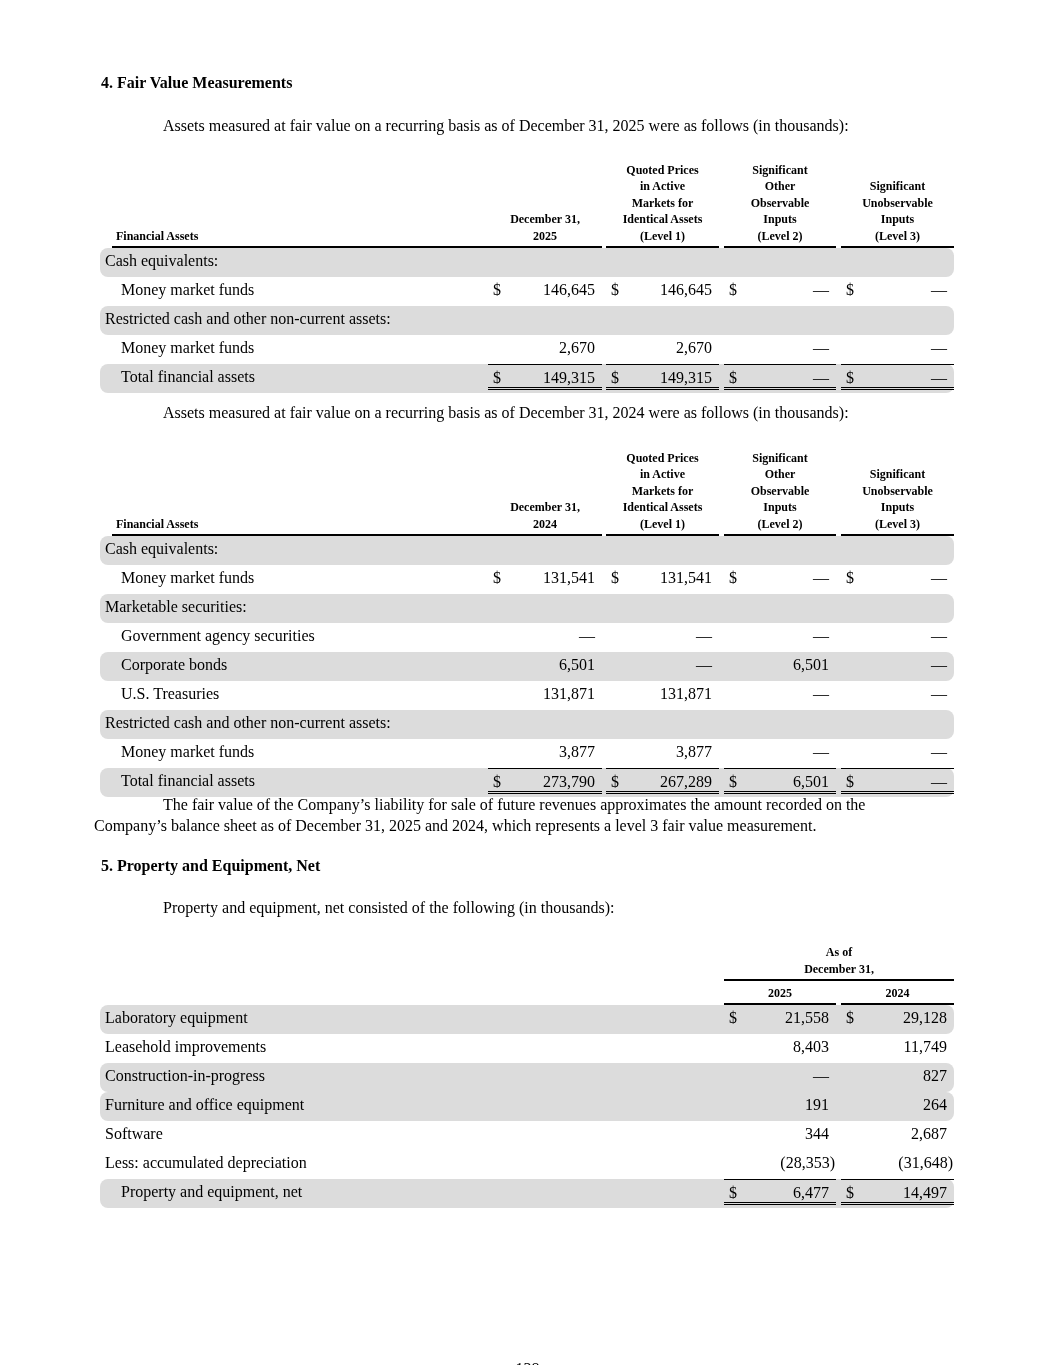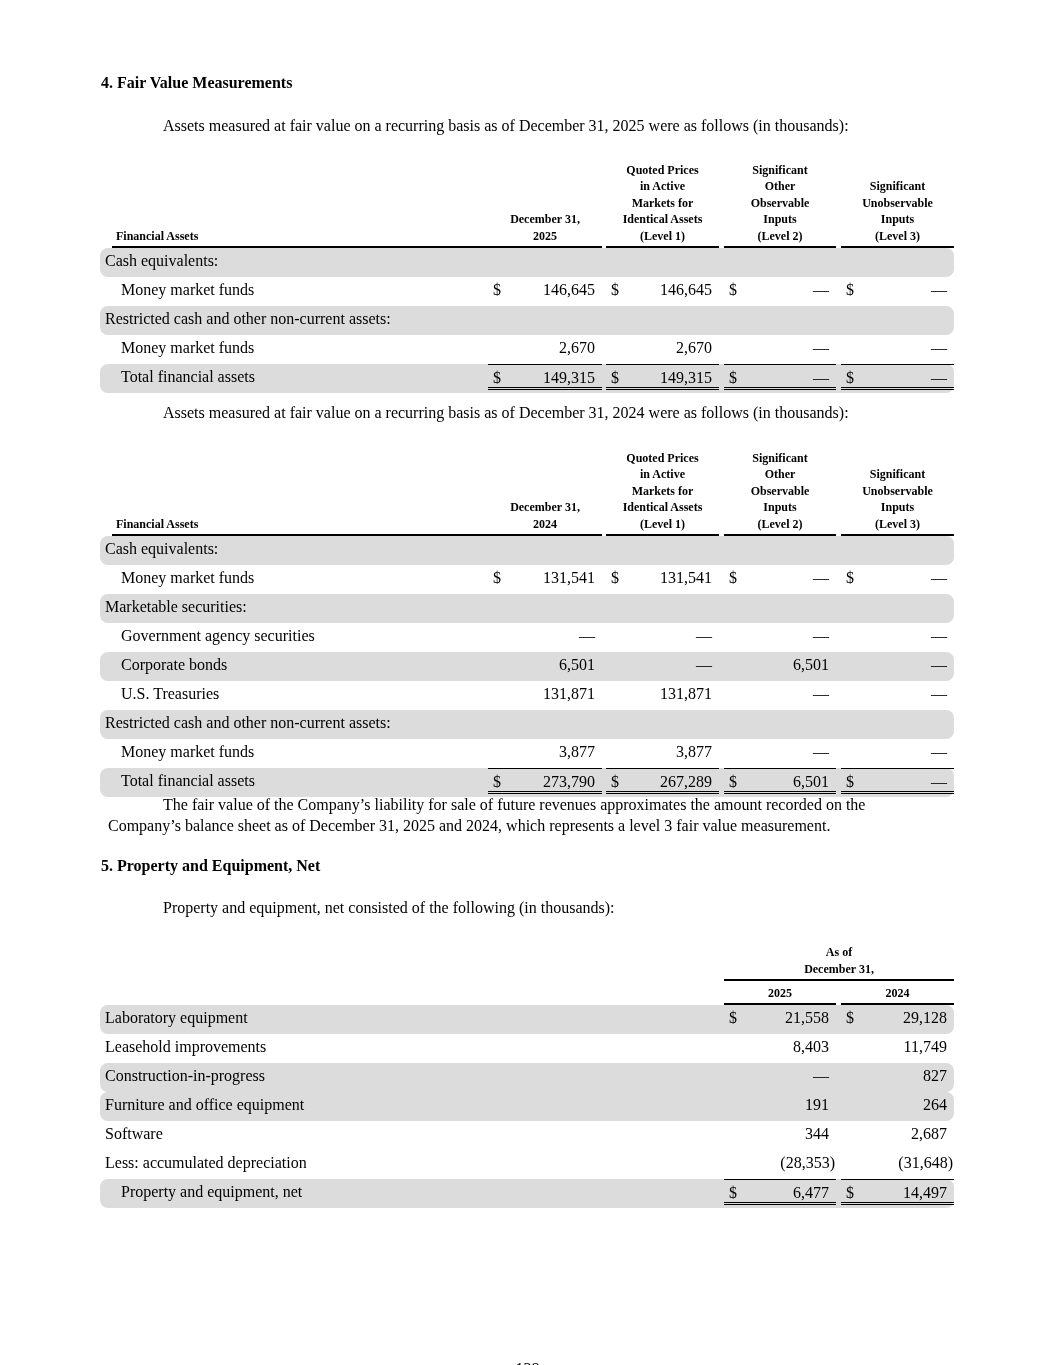--- a/index.html
+++ b/index.html
@@ -267,21 +267,21 @@
         <span class="val">6,501</span>
       </div>
     <div class="cell c4 top-line dbl">
         <span class="dol">$</span>
         <span class="val">—</span>
       </div>
   </div>
 </div>
 
 <div class="abs para" style="left:163px; top:796px;">The fair value of the Company’s liability for sale of future revenues approximates the amount recorded on the</div>
-<div class="abs para" style="left:108px; top:817px;">Company’s balance sheet as of December 31, 2025 and 2024, which represents a level 3 fair value measurement.</div>
+<div class="abs para" style="left:94px; top:817px;">Company’s balance sheet as of December 31, 2025 and 2024, which represents a level 3 fair value measurement.</div>
 
 <div class="abs h-sec" style="top:857px;">5. Property and Equipment, Net</div>
 <div class="abs para" style="left:163px; top:899px;">Property and equipment, net consisted of the following (in thousands):</div>
 
 <div class="tbl" style="top:1005px;">
   <div class="hdr">
     <div class="hcell" style="left:624px; width:230px; bottom:24px;">
       <div>As of</div>
       <div>December 31,</div>
     </div>

